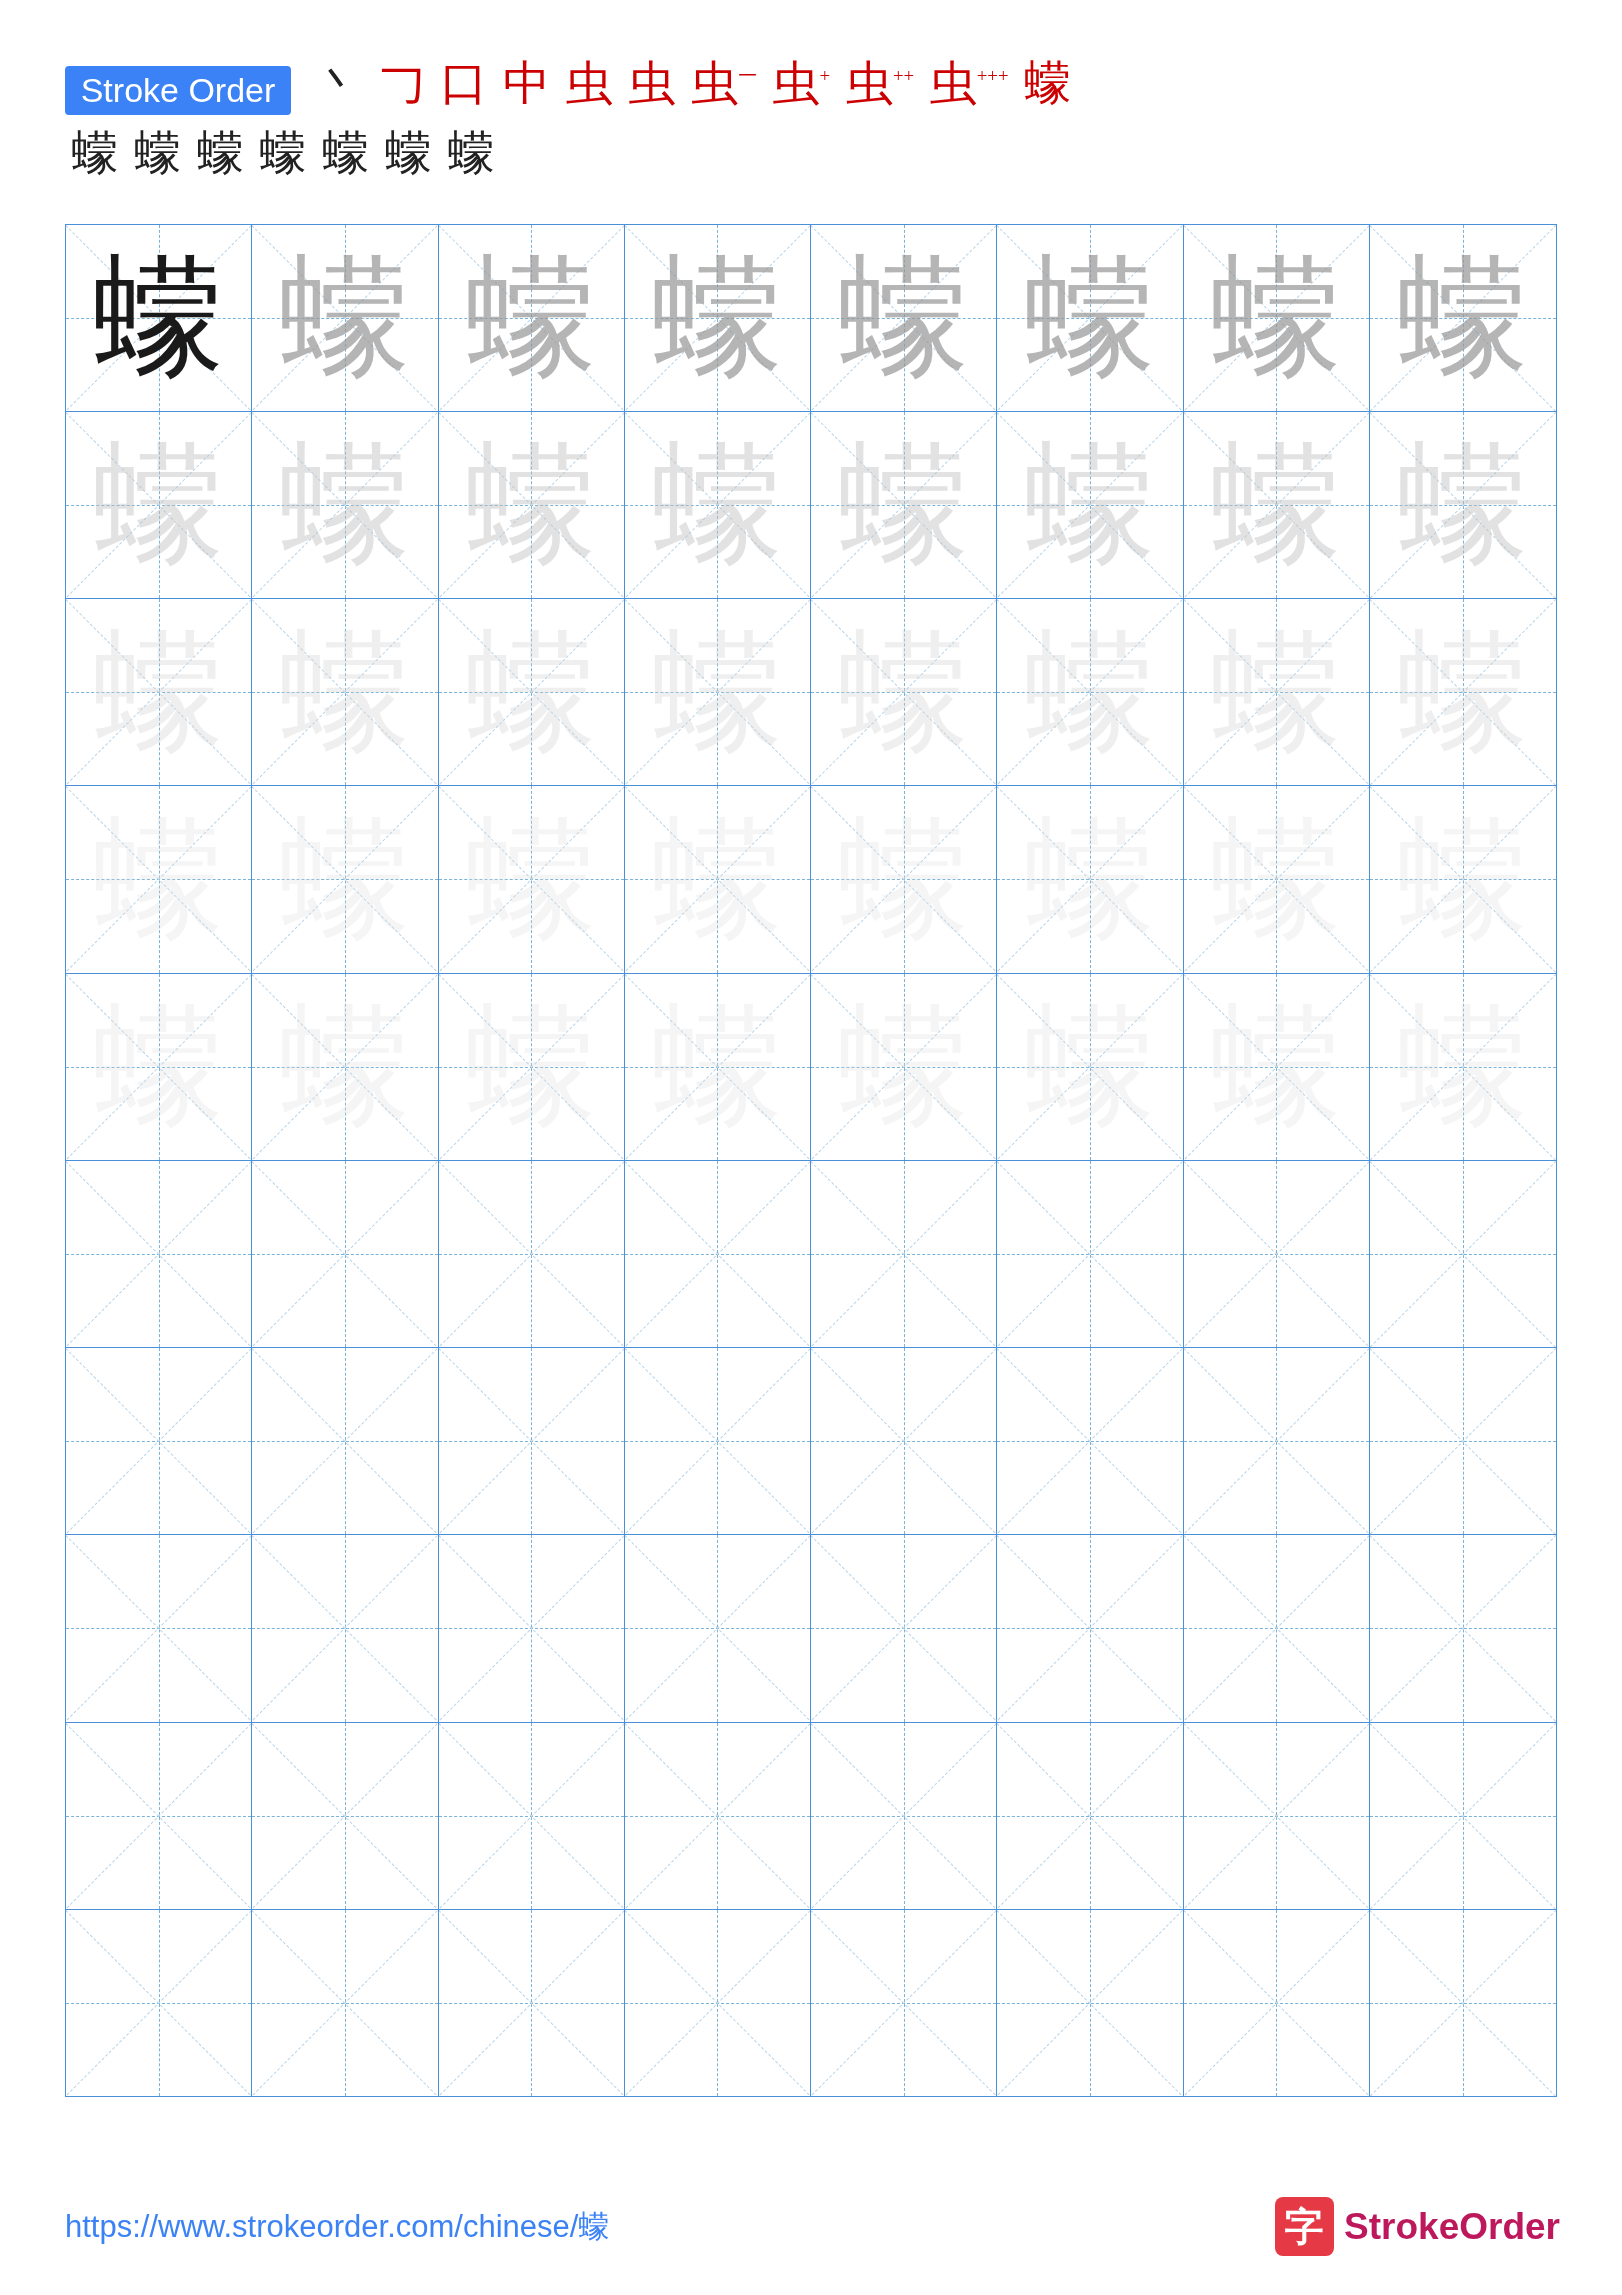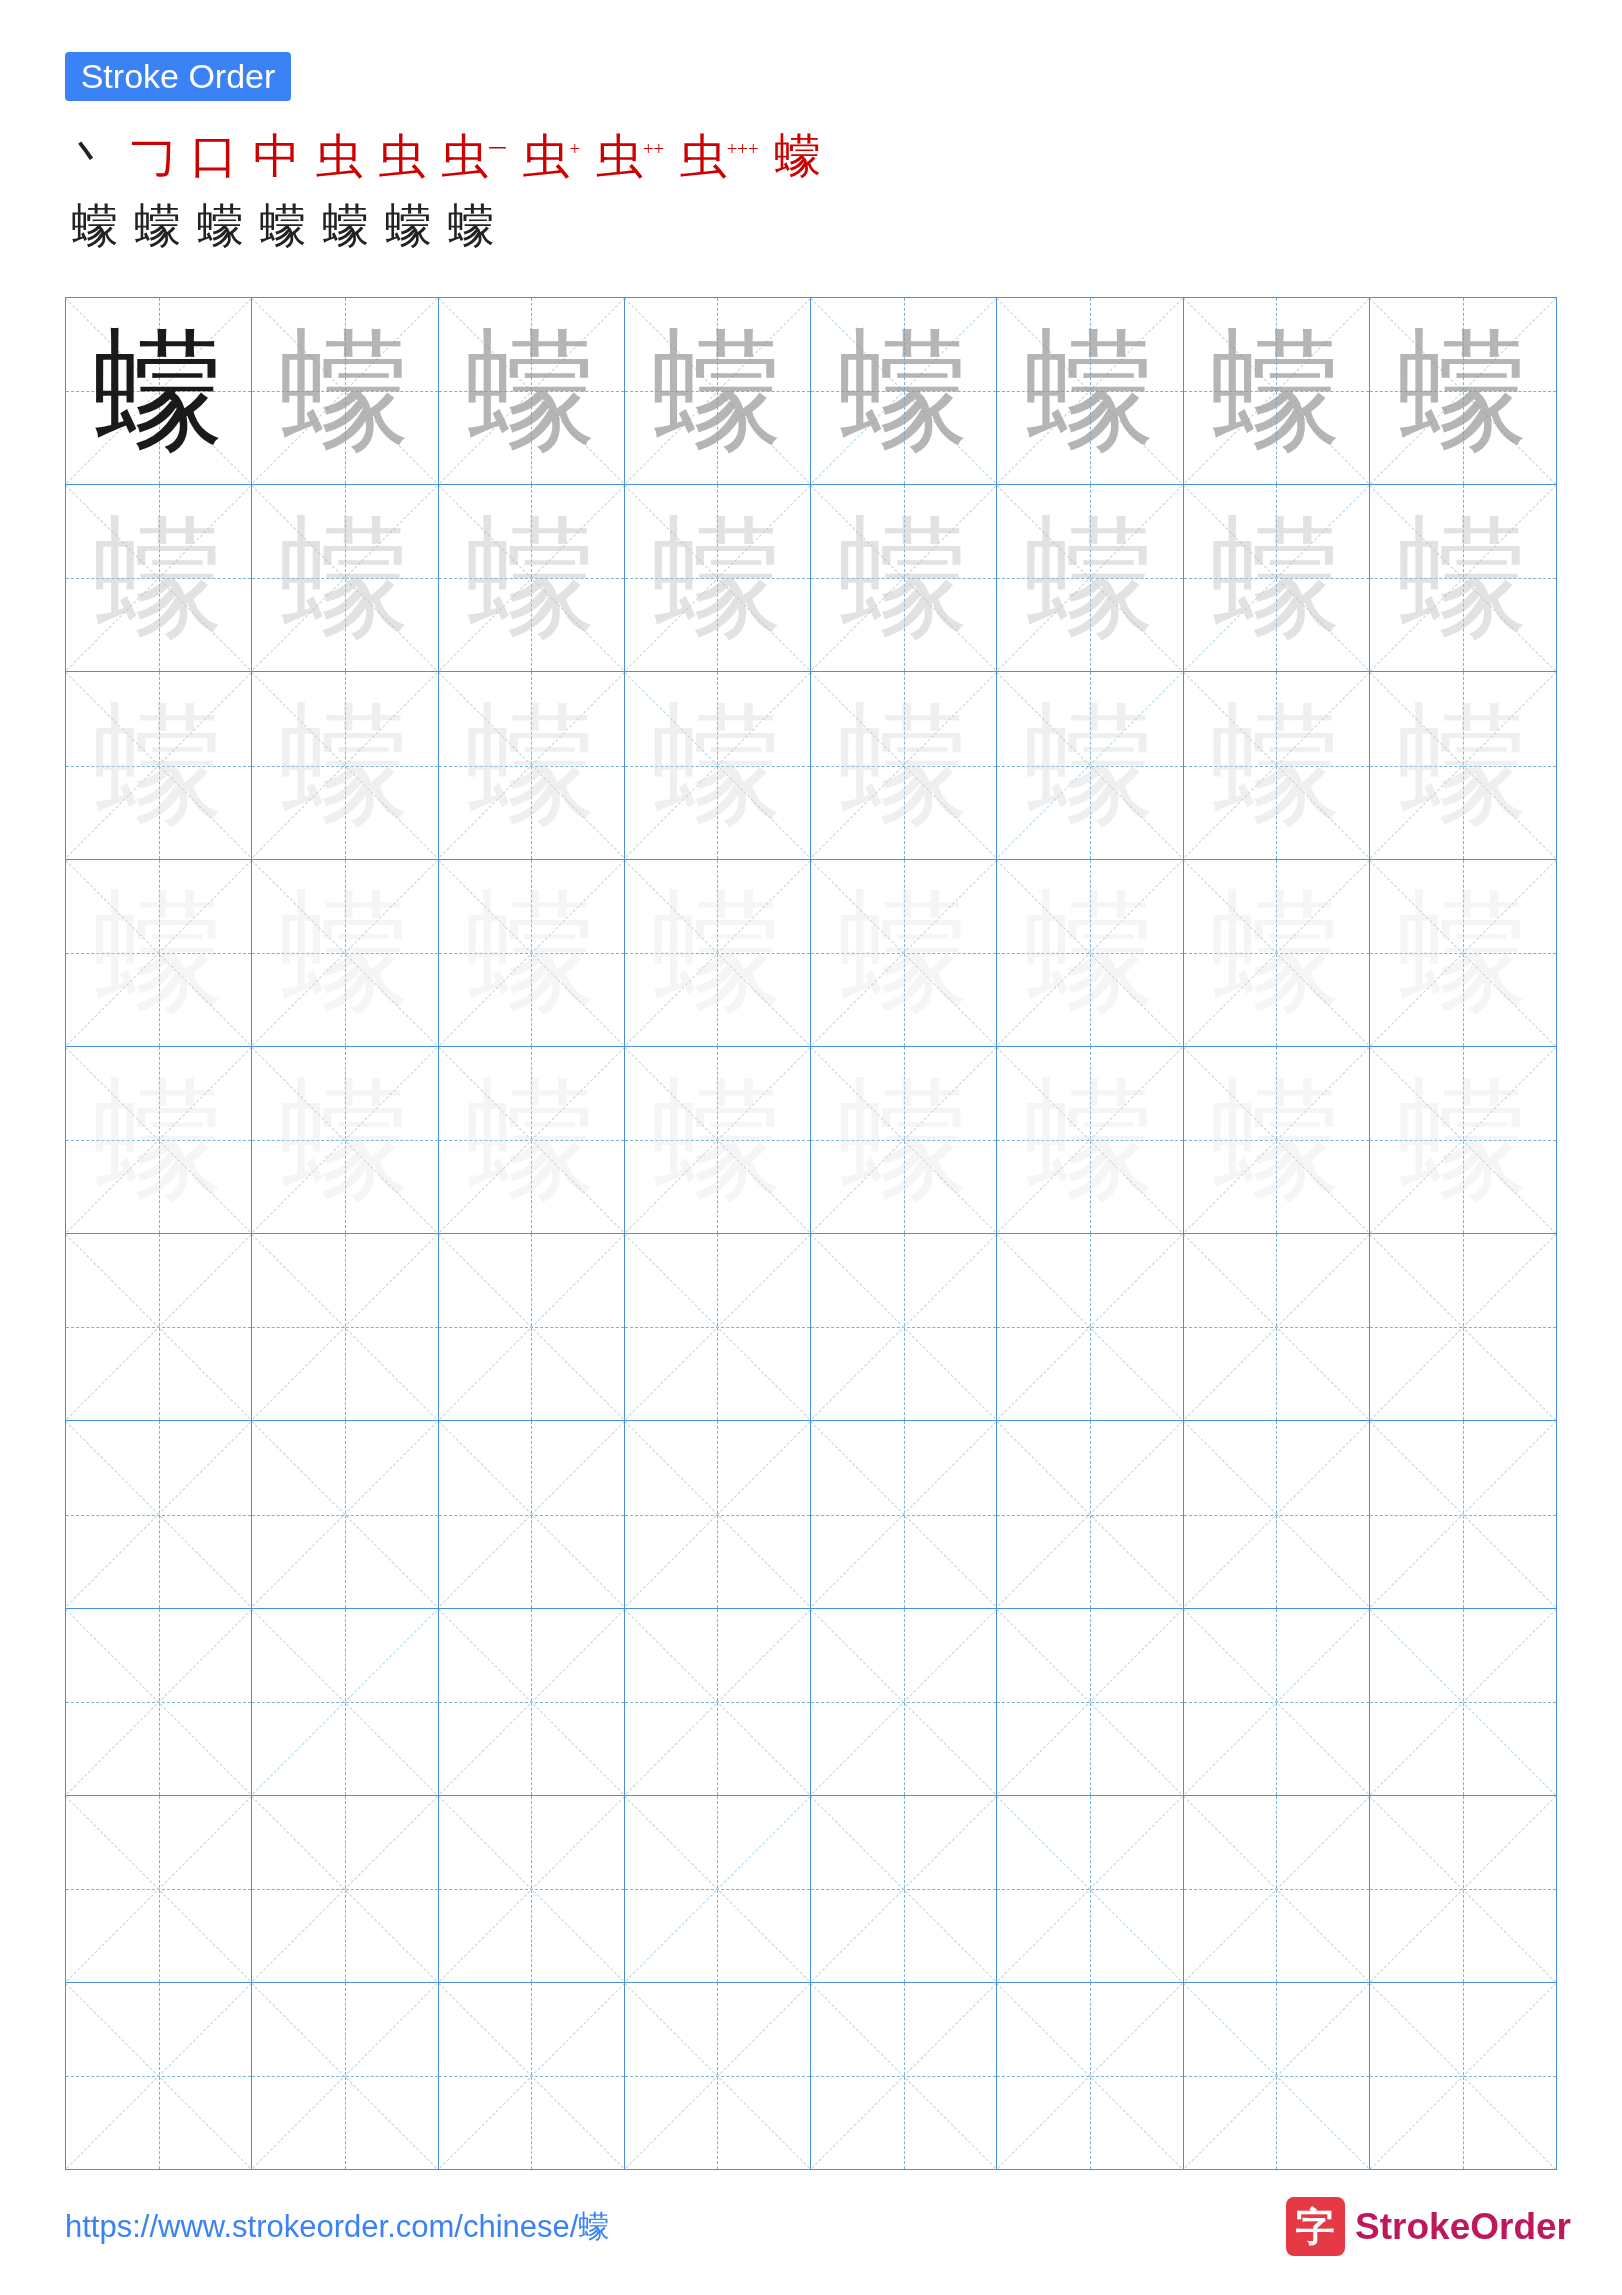--- a/index.html
+++ b/index.html
@@ -35,25 +35,24 @@
       font-family: serif;
     }
 
     .stroke-order-section {
       width: 100%;
       margin-bottom: 39px;
     }
 
     .stroke-order-row {
       display: flex;
-      align-items: flex-start;
+      align-items: flex-end;
       flex-wrap: wrap;
-      gap: 24px;
+      gap: 11px;
       margin-bottom: 6.5px;
-      flex-direction: column;
     }
 
     .stroke-order-badge {
       background: #3b82f6;
       color: white;
       padding: 5.2px 15.7px;
       border-radius: 3.9px;
       font-size: 34px;
       font-family: sans-serif;
       font-weight: 500;
@@ -189,21 +188,21 @@
 
     .char-ultra-light {
       color: rgba(220, 220, 220, 0.28);
     }
 
     
     .footer {
       position: absolute;
       bottom: 39px;
       left: 65px;
-      right: 51px;
+      right: 62px;
       display: flex;
       align-items: center;
       justify-content: space-between;
     }
 
     .footer-url {
       color: #3b82f6;
       font-size: 31px;
       font-family: sans-serif;
     }

